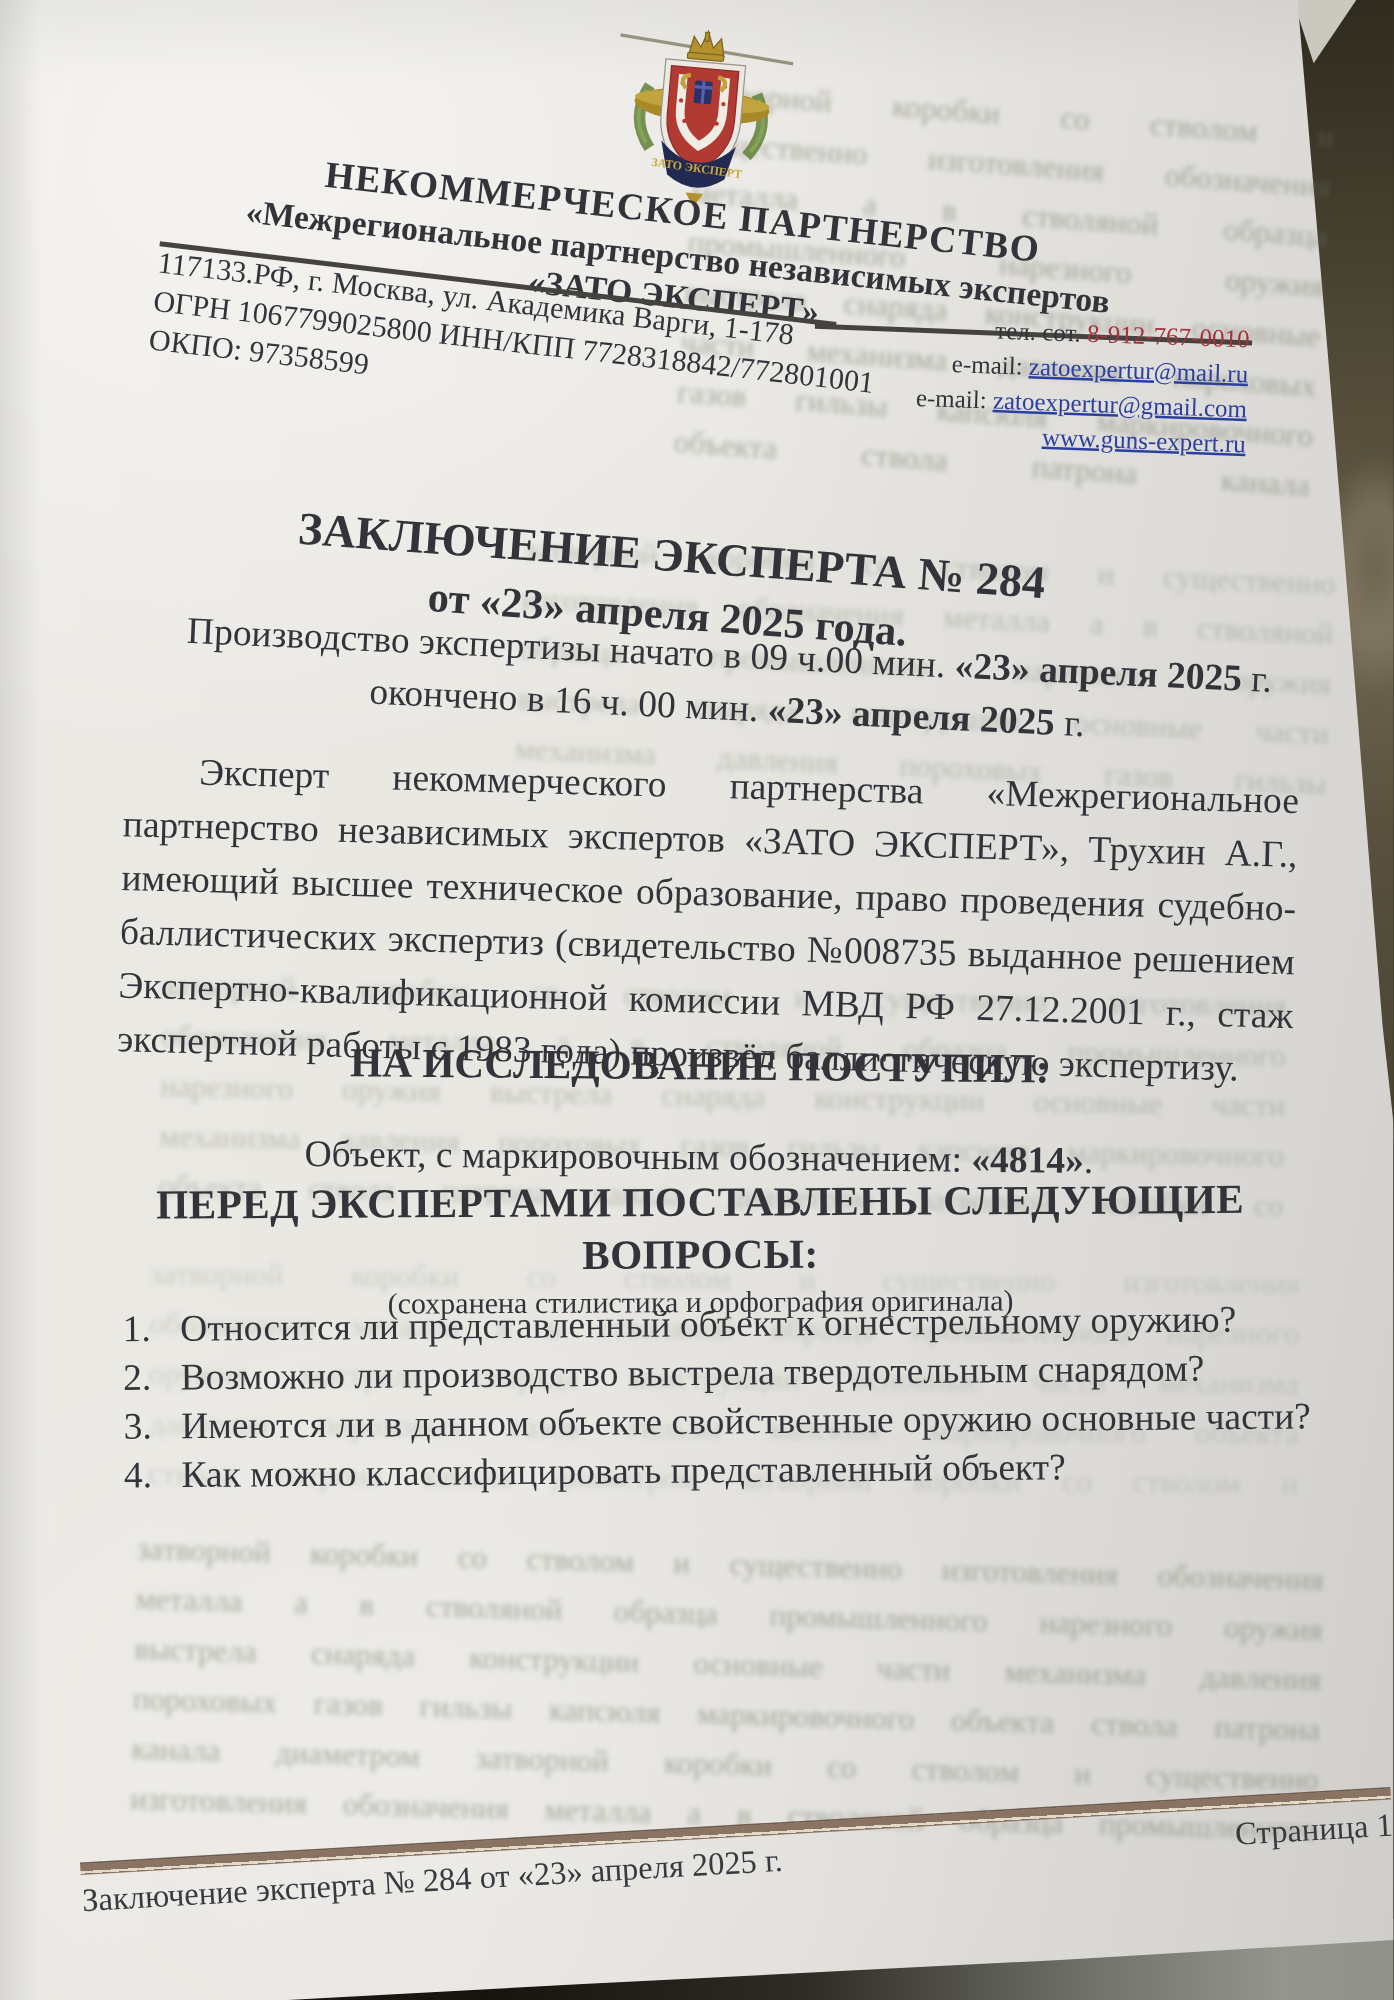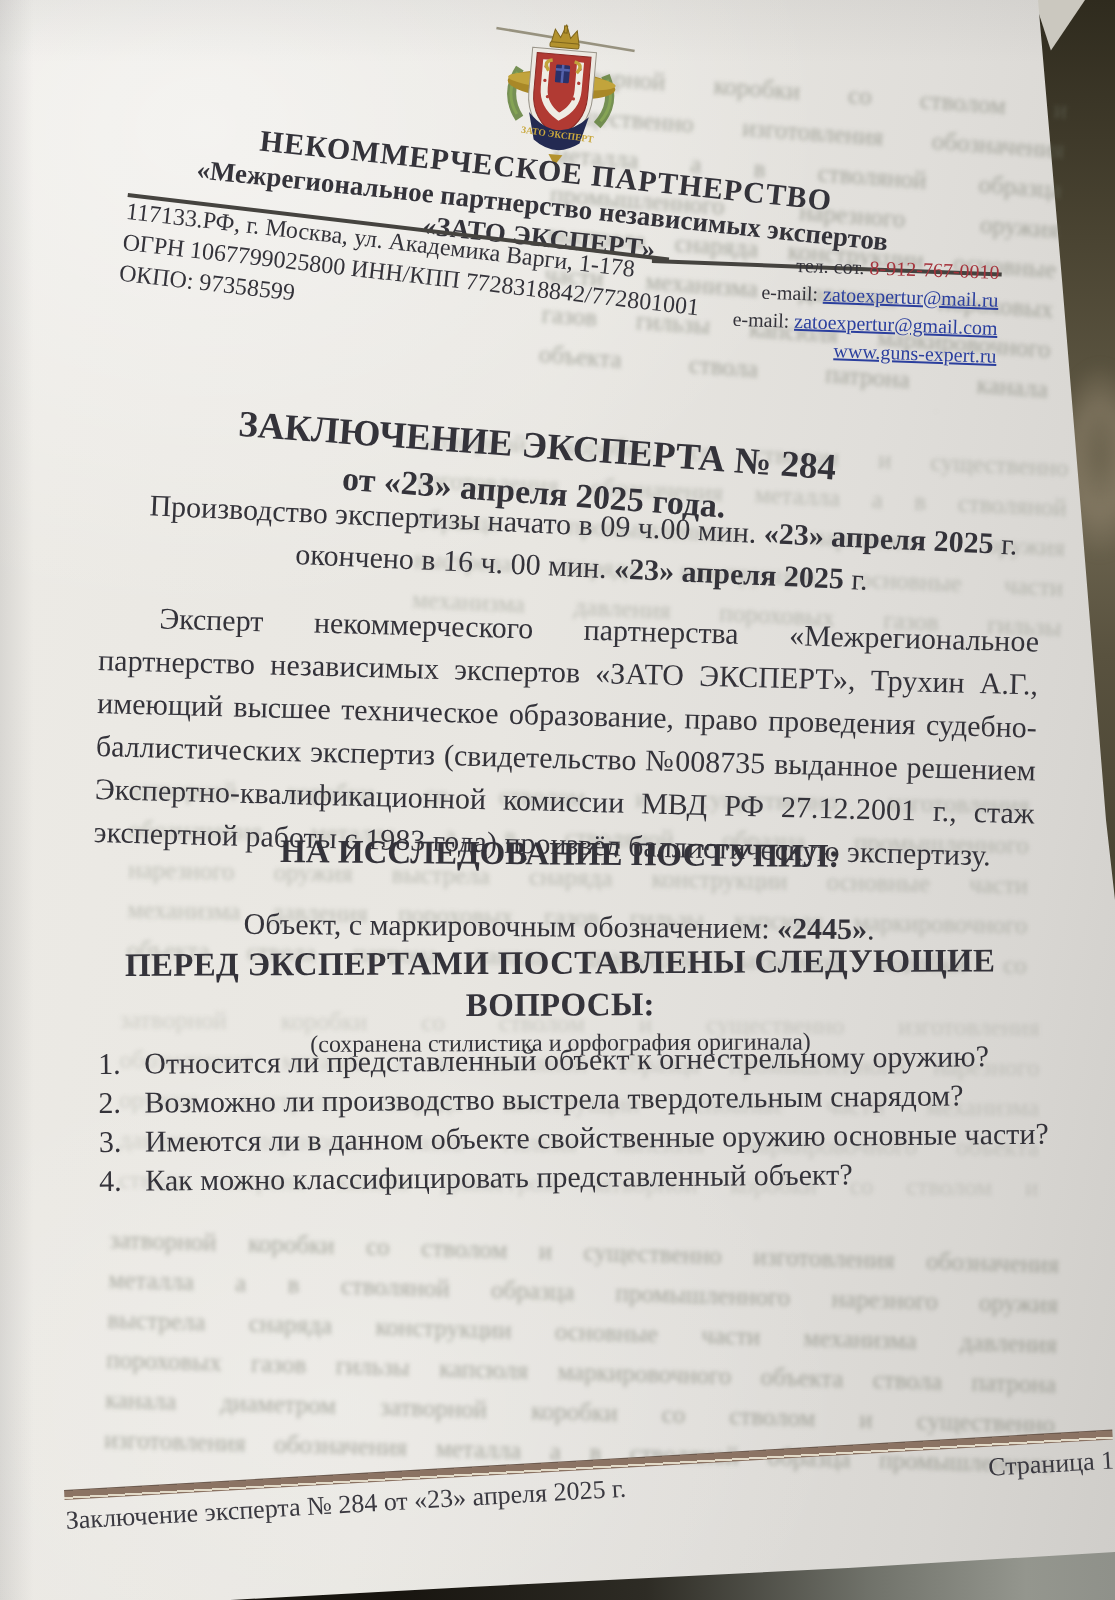--- a/index.html
+++ b/index.html
@@ -164,21 +164,21 @@
 
   <div class="blk content timing center">
     <div><span>Производство экспертизы начато в 09 ч.00 мин. </span><b>«23» апреля 2025</b><span> г.</span></div>
     <div><span>окончено в 16 ч. 00 мин. </span><b>«23» апреля 2025</b><span> г.</span></div>
   </div>
 
   <div class="blk content para">Эксперт некоммерческого партнерства «Межрегиональное партнерство независимых экспертов «ЗАТО ЭКСПЕРТ», Трухин А.Г., имеющий высшее техническое образование, право проведения судебно-баллистических экспертиз (свидетельство №008735 выданное решением Экспертно-квалификационной комиссии МВД РФ 27.12.2001 г., стаж экспертной работы с 1983 года) произвёл баллистическую экспертизу.</div>
 
   <div class="blk content received center">
     <div class="h">НА ИССЛЕДОВАНИЕ ПОСТУПИЛ:</div>
-    <div class="obj"><span>Объект, с маркировочным обозначением: </span><b>«2445»</b><span>.</span></div>
+    <div class="obj"><span>Объект, с маркировочным обозначением: </span><b>«4814»</b><span>.</span></div>
   </div>
 
   <div class="blk content qhead center">
     <div class="h">ПЕРЕД ЭКСПЕРТАМИ ПОСТАВЛЕНЫ СЛЕДУЮЩИЕ ВОПРОСЫ:</div>
     <div class="note">(сохранена стилистика и орфография оригинала)</div>
   </div>
 
   <div class="blk content qlist">
     <div class="qrow">
       <span class="qnum">1.</span>

